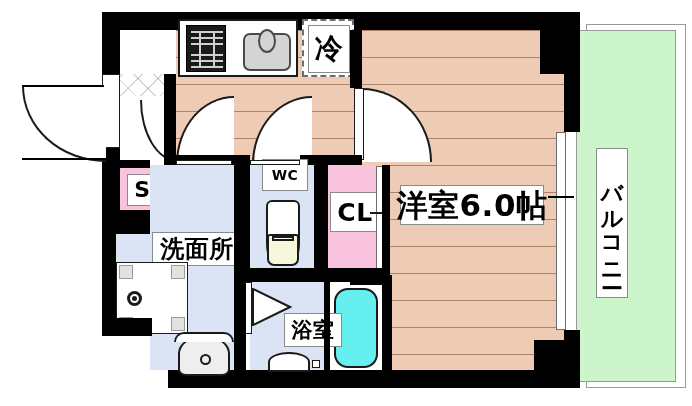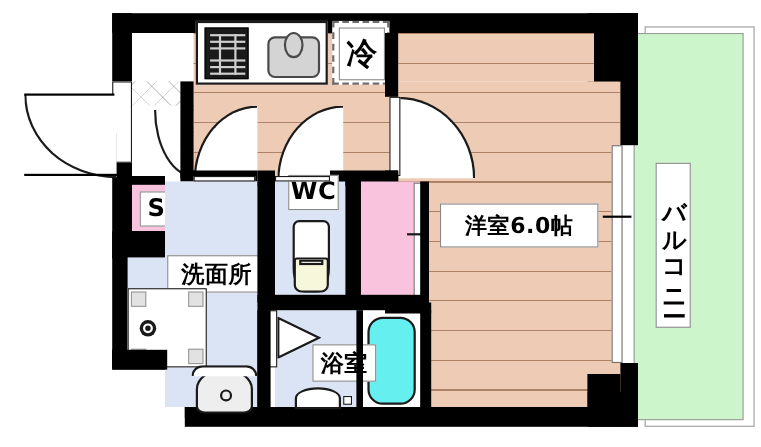--- a/index.html
+++ b/index.html
@@ -110,21 +110,21 @@
 
   <div class="abs floor-wood" style="left:362px;top:30px;width:178px;height:44px;"></div>
   <div class="abs floor-wood" style="left:362px;top:74px;width:202px;height:282px;"></div>
   <div class="abs floor-wood" style="left:362px;top:340px;width:172px;height:30px;"></div>
 
   <div class="abs planks" style="left:362px;top:30px;width:202px;height:326px;"></div>
 
   <div class="abs wall" style="left:540px;top:30px;width:24px;height:44px;"></div>
   <div class="abs wall" style="left:534px;top:340px;width:30px;height:30px;"></div>
 
-  <div class="lbl" style="left:400px;top:185px;width:142px;height:38px;font-size:20px;">洋室6.0帖</div>
+  <div class="lbl" style="left:400px;top:185px;width:142px;height:38px;font-size:31px;">洋室6.0帖</div>
 
   <div class="abs win" style="left:556px;top:132px;width:10px;height:198px;"></div>
   <div class="abs thinline" style="left:548px;top:196px;width:26px;height:2px;"></div>
 
   <div class="abs floor-wood" style="left:176px;top:30px;width:186px;height:132px;"></div>
   <div class="abs planks" style="left:176px;top:30px;width:186px;height:132px;"></div>
 
   <div class="abs floor-white outline" style="left:178px;top:19px;width:120px;height:58px;"></div>
 
   <div class="abs stove" style="left:186px;top:25px;width:40px;height:47px;">
@@ -164,43 +164,44 @@
   <div class="abs wall" style="left:234px;top:155px;width:16px;height:14px;"></div>
   <div class="abs wall" style="left:300px;top:155px;width:62px;height:14px;"></div>
   <div class="abs wall" style="left:350px;top:30px;width:12px;height:58px;"></div>
   <div class="abs wall" style="left:350px;top:155px;width:12px;height:16px;"></div>
 
   <div class="abs floor-pink" style="left:120px;top:168px;width:60px;height:42px;"></div>
   <div class="lbl" style="left:127px;top:174px;width:46px;height:30px;font-size:22px;">SB</div>
 
   <div class="abs floor-blue" style="left:150px;top:165px;width:84px;height:205px;"></div>
   <div class="abs floor-blue" style="left:116px;top:232px;width:40px;height:88px;"></div>
-  <div class="lbl" style="left:152px;top:232px;width:88px;height:32px;font-size:21px;text-align:center;">洗面所</div>
+  <div class="lbl" style="left:152px;top:232px;width:88px;height:32px;font-size:24px;text-align:center;">洗面所</div>
 
   <div class="abs wm-box" style="left:116px;top:262px;width:72px;height:72px;">
     <span class="wm-foot" style="left:2px;top:2px;"></span>
     <span class="wm-foot" style="right:2px;top:2px;"></span>
     <span class="wm-foot" style="left:2px;bottom:2px;"></span>
     <span class="wm-foot" style="right:2px;bottom:2px;"></span>
     <span class="wm-drain" style="left:10px;top:28px;"></span>
   </div>
 
   <div class="abs vanity" style="left:178px;top:336px;width:52px;height:40px;">
     <span class="vanity-hole" style="left:20px;top:16px;"></span>
   </div>
   <div class="abs" style="left:174px;top:332px;width:60px;height:10px;border:2px solid #1a1a1a;
               border-bottom:none;border-radius:10px 10px 0 0;background:#ffffff;"></div>
 
   <div class="abs floor-blue" style="left:250px;top:165px;width:64px;height:110px;"></div>
-  <div class="lbl" style="left:262px;top:159px;width:44px;height:30px;font-size:22px;">WC</div>
+  <div class="lbl" style="left:262px;top:159px;width:44px;height:30px;font-size:14px;">WC</div>
   <div class="abs toilet-bowl" style="left:266px;top:200px;width:34px;height:66px;"></div>
   <div class="abs toilet-tank" style="left:267px;top:234px;width:32px;height:32px;"></div>
   <div class="abs toilet-lid" style="left:272px;top:236px;width:22px;height:5px;"></div>
 
   <div class="abs floor-pink" style="left:328px;top:165px;width:54px;height:110px;"></div>
+  <div class="lbl" style="left:330px;top:192px;width:48px;height:38px;font-size:25px;">CL</div>
   <div class="abs win" style="left:376px;top:166px;width:8px;height:108px;"></div>
   <div class="slidemark" style="left:370px;top:212px;width:20px;height:2px;"></div>
 
   <div class="abs floor-blue" style="left:250px;top:282px;width:132px;height:88px;"></div>
   <div class="abs floor-white" style="left:328px;top:282px;width:54px;height:88px;"></div>
   <div class="abs tub" style="left:334px;top:288px;width:44px;height:80px;"></div>
   <div class="lbl" style="left:284px;top:313px;width:56px;height:32px;font-size:21px;">浴室</div>
 
   <div class="abs wash-counter" style="left:268px;top:352px;width:42px;height:20px;"></div>
   <div class="abs" style="left:312px;top:360px;width:8px;height:8px;border:1px solid #1a1a1a;background:#fff;"></div>

